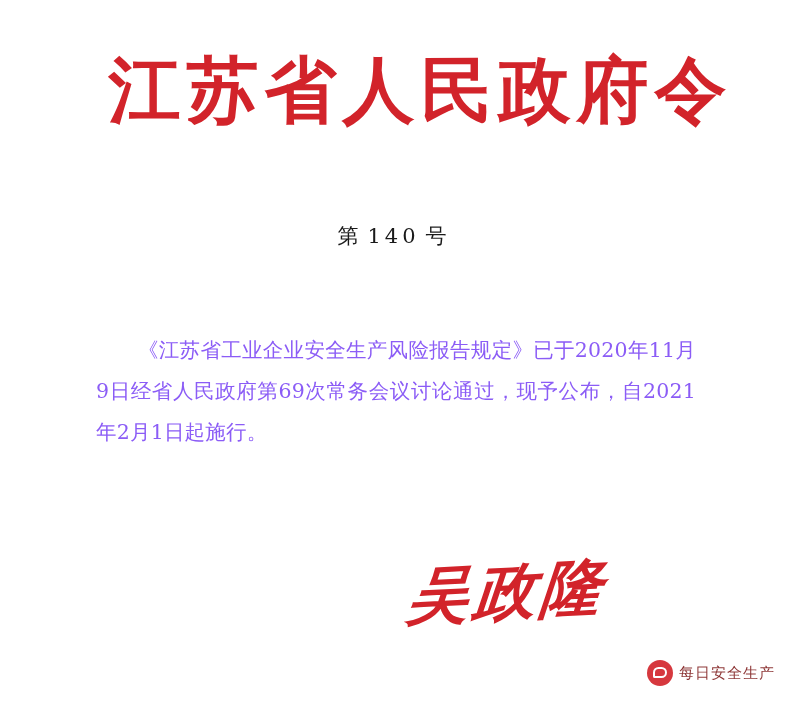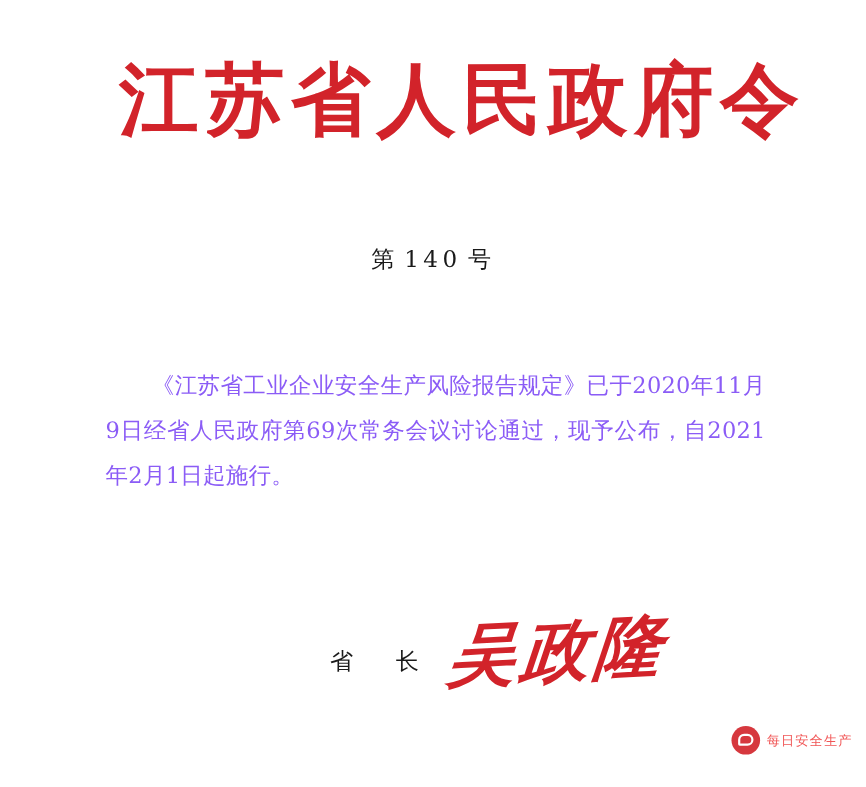--- a/index.html
+++ b/index.html
@@ -126,41 +126,40 @@
     left: 6px;
     top: 7px;
     width: 14px;
     height: 11px;
     border: 2px solid #ffffff;
     border-radius: 7px 7px 7px 2px;
     box-sizing: border-box;
   }
   .watermark-text {
     font-family: Liberation Sans, sans-serif;
-    font-size: 12px;
-    color: #ef4444;
+    font-size: 15px;
+    color: #7f1d1d;
     letter-spacing: 1px;
     white-space: nowrap;
   }
 </style>
 </head>
 <body>
 
 <div class="page">
 
   <div class="doc-title">江苏省人民政府令</div>
 
   <div class="decree-number">
     <span>第</span><span class="num">140</span><span>号</span>
   </div>
 
   <div class="body-text">《江苏省工业企业安全生产风险报告规定》已于2020年11月9日经省人民政府第69次常务会议讨论通过，现予公布，自2021年2月1日起施行。</div>
 
   <div class="signature-block">
-    <div class="signature-label">省 长</div>
     <div class="signature-name">吴政隆</div>
   </div>
 
 
   <div class="watermark">
     <div class="watermark-logo"></div>
     <div class="watermark-text">每日安全生产</div>
   </div>
 
 </div>

